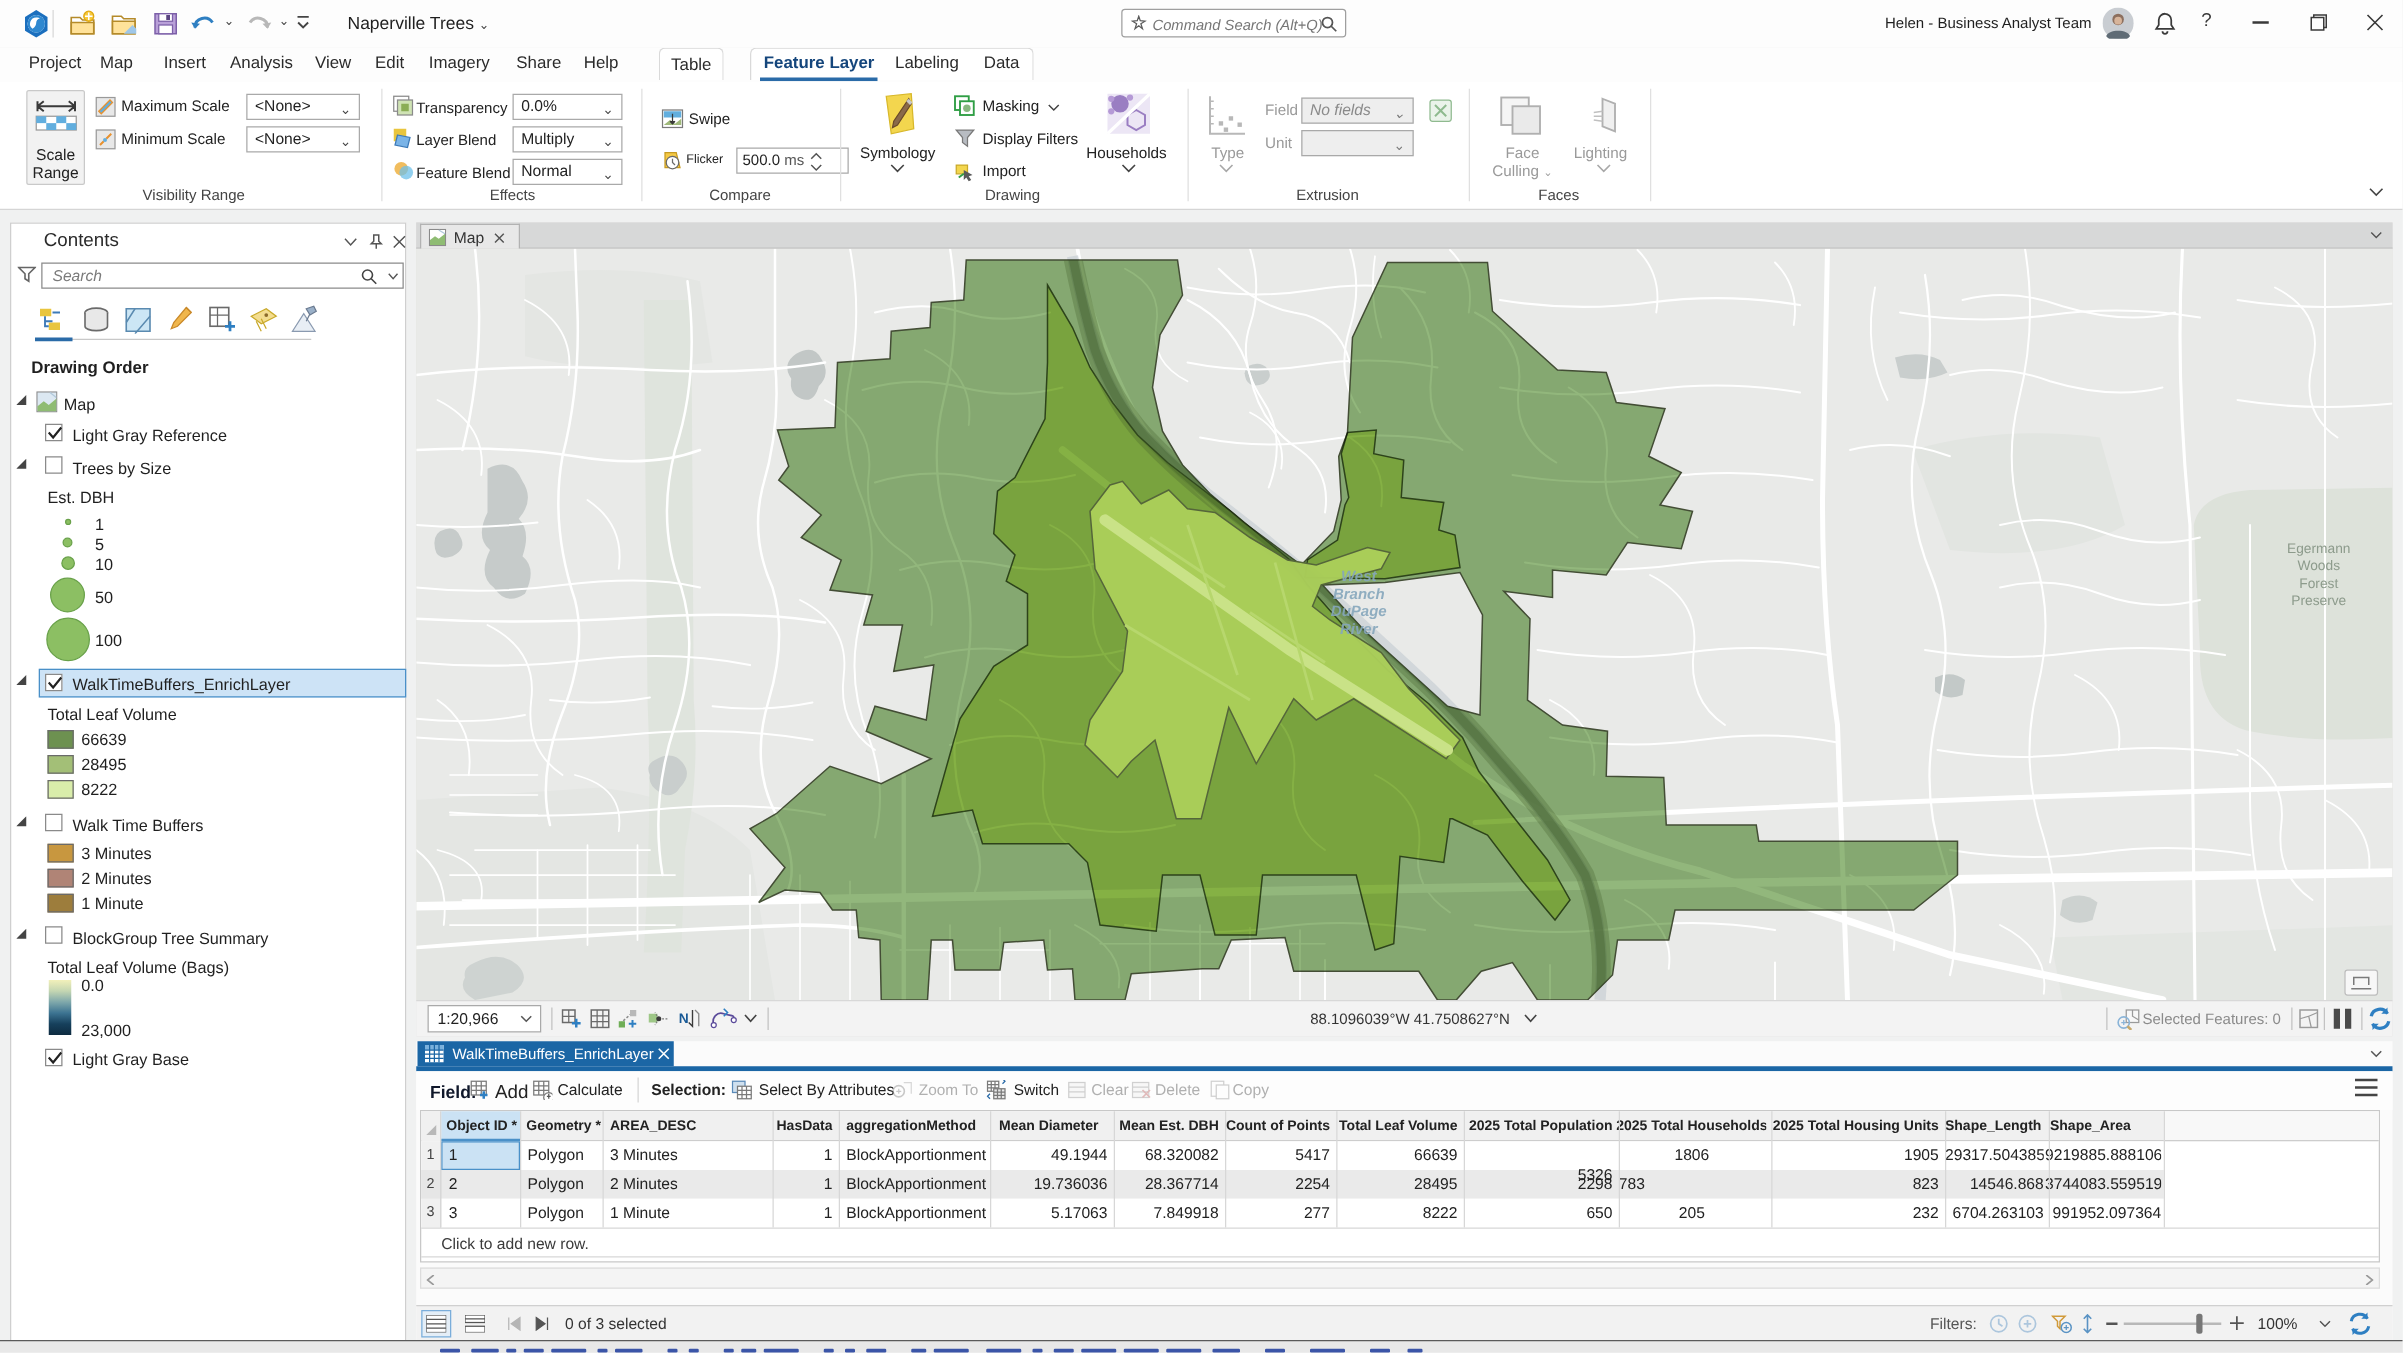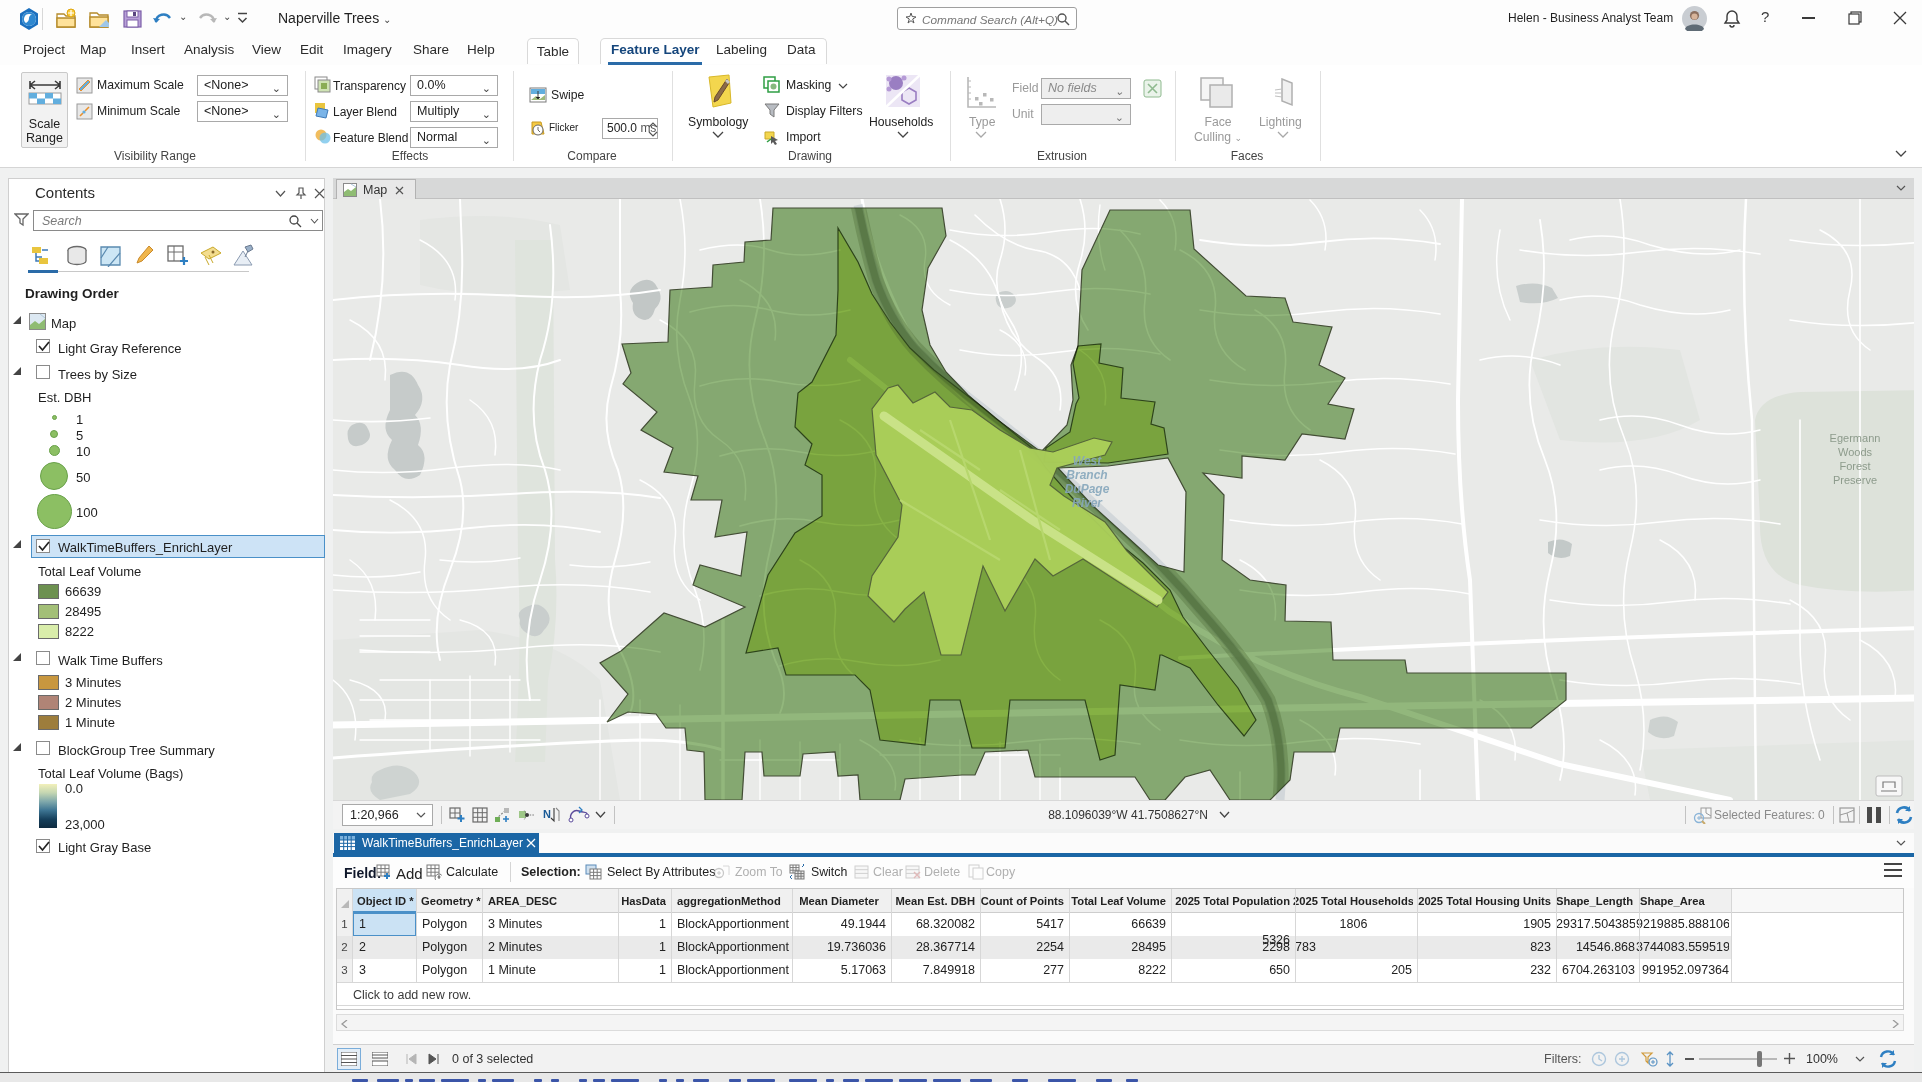--- a/index.html
+++ b/index.html
@@ -191,21 +191,21 @@
       <path d="M2 13 l5-4 4 3 5-4 v5 H2 Z" fill="#9fb97a"></path>
       <path d="M9 4 v8 M7 10 l2 2 2-2" stroke="#3a3a3a" stroke-width="1"></path>
     </svg>
   <span class="rlabel" style="left:551px;top:23px">Swipe</span>
   <svg class="abs" style="left:529px;top:55px" width="18" height="17" viewBox="0 0 18 17">
       <path d="M3 2 h9 l3 12 H3 Z" fill="#f5c944" stroke="#c79a22"></path>
       <circle cx="9" cy="10" r="5" fill="#fff" stroke="#6a6a6a"></circle>
       <path d="M9 7 v3 l2 2" stroke="#6a6a6a" fill="none"></path>
     </svg>
   <span class="rlabel" style="left:549px;top:57px;font-size:10px">Flicker</span>
-  <div class="combo" style="left:602px;top:53px;width:56px;padding-left:4px;font-size:12px">500.0 <span style="color:#555">ms</span></div>
+  <div class="combo" style="left:589px;top:53px;width:90px;padding-left:4px;font-size:12px">500.0 <span style="color:#555">ms</span></div>
   <svg class="abs" style="left:648px;top:56px" width="10" height="17" viewBox="0 0 10 17">
       <path d="M1 6 l4-4 4 4 M1 11 l4 4 4-4" fill="none" stroke="#555" stroke-width="1.2"></path>
     </svg>
   <div class="grplabel" style="left:512px;width:160px">Compare</div>
   <div class="grpdiv" style="left:672px"></div>
 
   <svg class="abs" style="left:703px;top:8px" width="32" height="36" viewBox="0 0 32 36">
     <path d="M6 4 L26 2 L28 30 L10 34 Z" fill="#f3d64e" stroke="#d8b82a"></path>
     <path d="M24 6 L12 24 l-1 5 4-2 L26 10 Z" fill="#8a6a4a" stroke="#6a4a2a"></path>
     <path d="M24 6 l3 3 -2 2 -3 -3 Z" fill="#c8c8c8"></path>
@@ -824,21 +824,21 @@
   <div class="td" style="left:26px;top:126px">3</div>
   <div class="td" style="left:89px;top:126px">Polygon</div>
   <div class="td" style="left:155px;top:126px">1 Minute</div>
   <div class="td" style="left:285px;top:126px;width:48px;text-align:right">1</div>
   <div class="td" style="left:344px;top:126px">BlockApportionment</div>
   <div class="td" style="left:459px;top:126px;width:94px;text-align:right">5.17063</div>
   <div class="td" style="left:559px;top:126px;width:83px;text-align:right">7.849918</div>
   <div class="td" style="left:647px;top:126px;width:84px;text-align:right">277</div>
   <div class="td" style="left:736px;top:126px;width:97px;text-align:right">8222</div>
   <div class="td" style="left:839px;top:126px;width:118px;text-align:right">650</div>
-  <div class="td" style="left:962px;top:126px;width:117px;text-align:right">205</div>
+  <div class="td" style="left:962px;top:126px;width:117px;text-align:center">205</div>
   <div class="td" style="left:1085px;top:126px;width:133px;text-align:right">232</div>
   <div class="td" style="left:1223px;top:126px;width:79px;text-align:right">6704.263103</div>
   <div class="td" style="left:1303px;top:126px;width:93px;text-align:right">991952.097364</div>
   <div class="td" style="left:20px;top:151px;color:#3a3a3a">Click to add new row.</div>
 
   <div class="colline" style="left:19px;top:56px;height:93px"></div>
   <div class="colline" style="left:83px;top:56px;height:93px"></div>
   <div class="colline" style="left:149px;top:56px;height:93px"></div>
   <div class="colline" style="left:285px;top:56px;height:93px"></div>
   <div class="colline" style="left:338px;top:56px;height:93px"></div>

